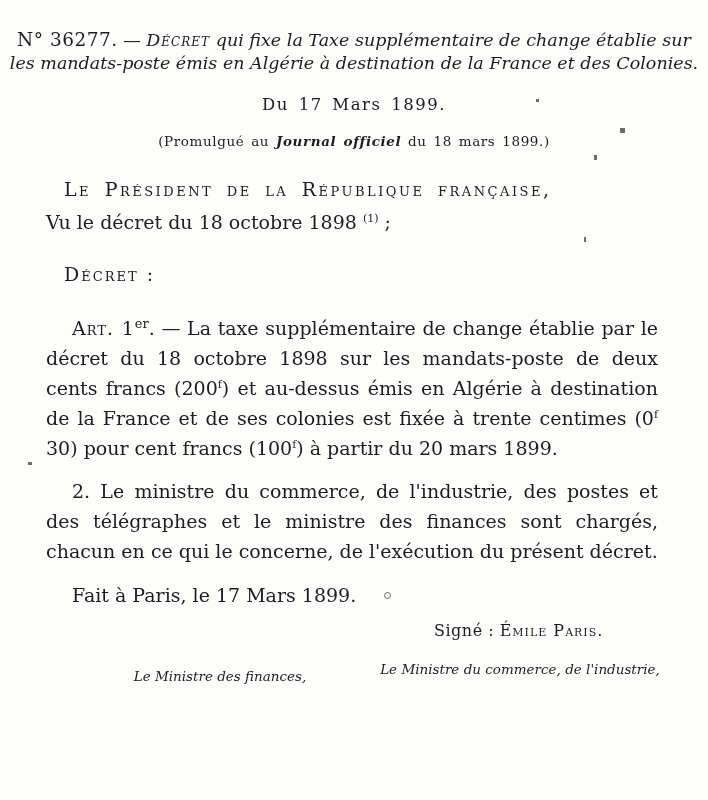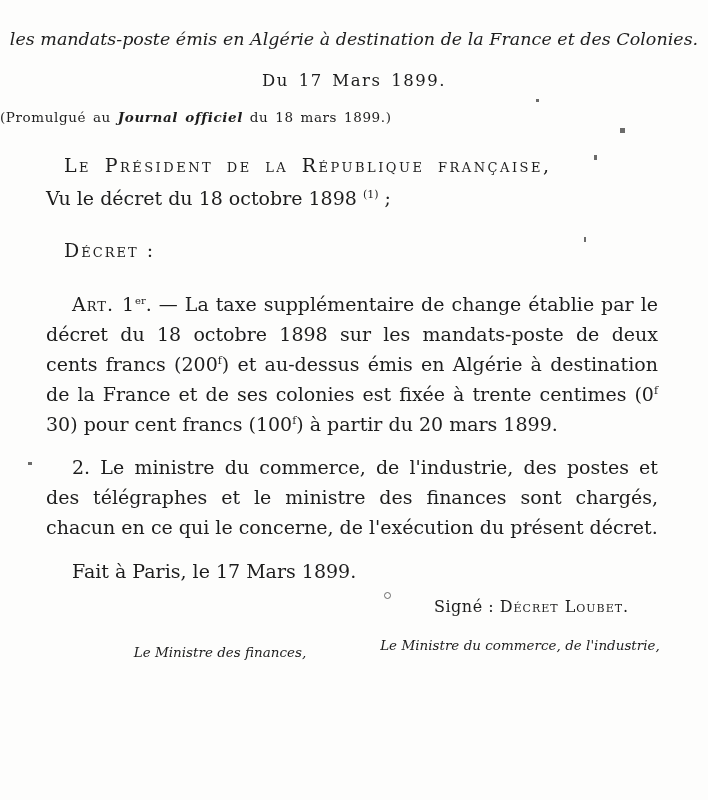--- a/index.html
+++ b/index.html
@@ -33,21 +33,21 @@
   }
   .date-line {
     margin-top: 20px;
     text-align: center;
     font-size: 16.5px;
     letter-spacing: 1.5px;
     word-spacing: 3px;
   }
   .promulgation {
     margin-top: 19px;
-    text-align: left;
+    text-align: center;
     font-size: 13.5px;
     letter-spacing: 0.6px;
     word-spacing: 2px;
   }
   .promulgation .journal { font-style: italic; font-weight: bold; }
 
   
   .content {
     margin: 0 50px 0 46px;
     font-size: 19px;
@@ -67,21 +67,21 @@
     margin-top: 22px !important;
     text-indent: 18px;
     font-variant: small-caps;
     letter-spacing: 2px;
   }
   .art1 { margin-top: 24px !important; text-indent: 26px; text-align: justify; }
   .art1 .art-label { font-variant: small-caps; letter-spacing: 1px; }
   .art2 { margin-top: 13px !important; text-indent: 26px; text-align: justify; }
   .fait { margin-top: 14px !important; text-indent: 26px; }
   sup.note-ref { font-size: 11px; line-height: 0; }
-  sup.ordinal { font-size: 10px; line-height: 0; }
+  sup.ordinal { font-size: 13px; line-height: 0; }
   sup.franc { font-size: 11px; line-height: 0; }
 
   
   .president-sig {
     margin: 11px 0 0 434px;
     font-size: 16px;
     letter-spacing: 0.5px;
   }
   .sig-name { font-variant: small-caps; letter-spacing: 1px; }
   .ministers {
@@ -113,40 +113,44 @@
     background: transparent;
     opacity: 0.8;
   }
 </style>
 </head>
 <body>
 
 <div class="page">
 
   <div class="heading">
+    <div><span class="num">N° 36277.</span>
+      <span class="dash">—</span>
+      <span class="decret">Décret</span>
+      <span>qui fixe la Taxe supplémentaire de change établie sur</span></div>
     <div>les mandats-poste émis en Algérie à destination de la France et des Colonies.</div>
   </div>
 
   <div class="date-line">Du 17 Mars 1899.</div>
 
   <div class="promulgation"><span>(Promulgué au </span><span class="journal">Journal officiel</span><span> du 18 mars 1899.)</span></div>
 
   <div class="content">
     <p class="opening">Le Président de la République française,</p>
     <p class="vu"><span>Vu le décret du 18 octobre 1898 </span><sup class="note-ref">(1)</sup><span> ;</span></p>
     <p class="decrete">Décret :</p>
 
     <p class="art1"><span class="art-label">Art. 1</span><sup class="ordinal">er</sup><span>. — La taxe supplémentaire de change établie par le décret du 18 octobre 1898 sur les mandats-poste de deux cents francs (200</span><sup class="franc">f</sup><span>) et au-dessus émis en Algérie à destination de la France et de ses colonies est fixée à trente centimes (0</span><sup class="franc">f</sup><span> 30) pour cent francs (100</span><sup class="franc">f</sup><span>) à partir du 20 mars 1899.</span></p>
 
     <p class="art2">2. Le ministre du commerce, de l'industrie, des postes et des télégraphes et le ministre des finances sont chargés, chacun en ce qui le concerne, de l'exécution du présent décret.</p>
 
     <p class="fait">Fait à Paris, le 17 Mars 1899.</p>
   </div>
 
-  <div class="president-sig"><span>Signé : </span><span class="sig-name">Décret Loubet.</span></div>
+  <div class="president-sig"><span>Signé : </span><span class="sig-name">Émile Paris.</span></div>
 
   <div class="ministers">
     <div class="minister-block minister-finance">
       <div class="minister-title">Le Ministre des finances,</div>
 
     </div>
     <div class="minister-block minister-commerce">
       <div class="minister-title">
         <div>Le Ministre du commerce, de l'industrie,</div>
 

